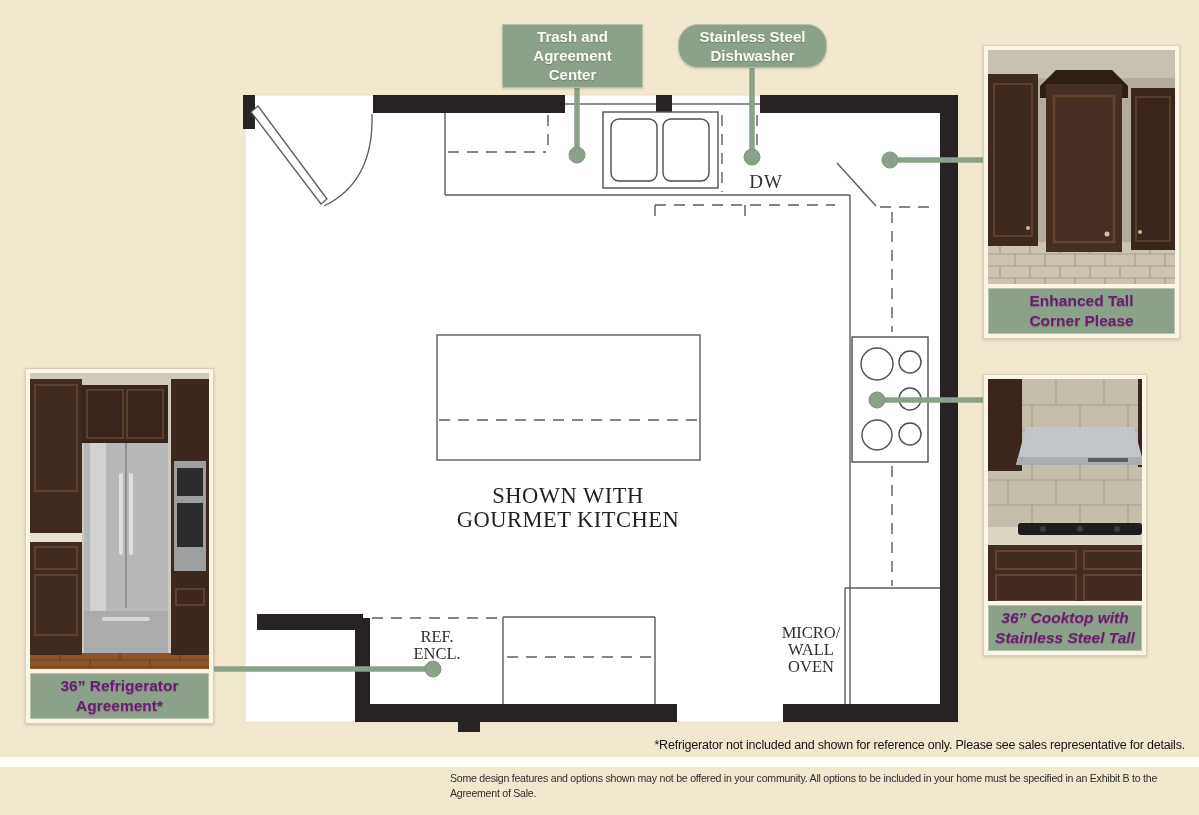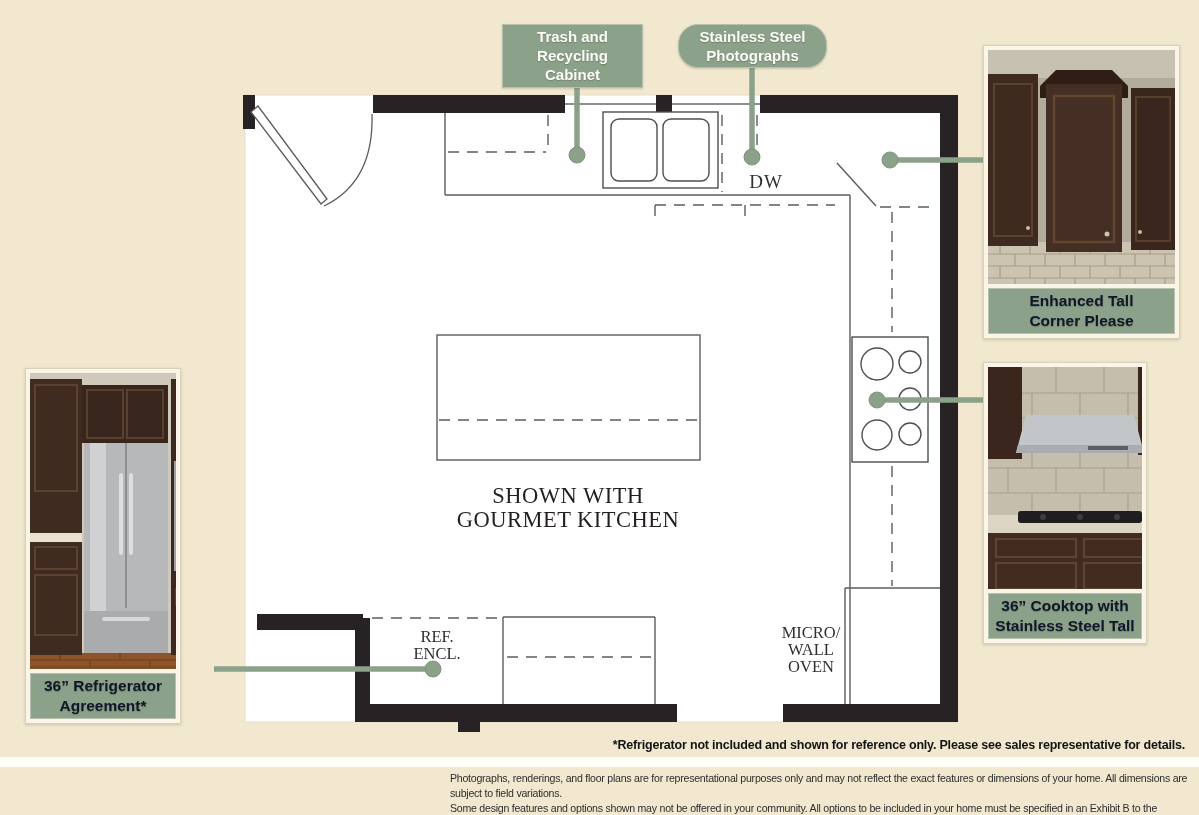--- a/index.html
+++ b/index.html
@@ -26,31 +26,31 @@
     position:absolute; box-sizing:border-box;
     background:#faf5e6; border:1px solid #d9d0b8; padding:4px;
     box-shadow:0 1px 3px rgba(90,85,60,.25);
     display:flex; flex-direction:column;
   }
   .photo-img { flex:1 1 auto; overflow:hidden; position:relative; }
   .photo-img svg { display:block; }
   .photo-label {
     box-sizing:border-box; margin-top:4px;
     background:#8ca189; border:1px solid #b7c1ae;
-    color:#0f172a; font-weight:bold; font-size:15.5px; line-height:1.28;
+    color:#701a75; font-weight:bold; font-size:15.5px; line-height:1.28;
     text-align:center; padding:2px 4px;
     text-shadow:0 1px 1px rgba(60,70,55,.35);
   }
   .photo-label span { display:block; }
 
   
   .white-strip { position:absolute; left:0; top:757px; width:1199px; height:10px; background:#fffef7; }
   .footnote {
     position:absolute; right:14px; top:738px; width:900px;
-    font-size:12.5px; font-weight:bold; color:#141414; text-align:right;
+    font-size:12.5px; font-weight:normal; color:#141414; text-align:right;
     letter-spacing:-0.2px;
   }
   .disclaimer {
     position:absolute; left:450px; top:771px; width:745px;
     font-size:10.6px; color:#2e2e2e; line-height:1.42; letter-spacing:-0.25px;
   }
   .copyright {
     position:absolute; left:8px; top:789px;
     font-size:10.6px; color:#3c3c3c; letter-spacing:-0.2px;
   }
@@ -152,25 +152,25 @@
         <circle cx="890" cy="160" r="8" stroke="#7f957c" stroke-width="1"></circle>
       <path d="M880,400 H984"></path>  
         <circle cx="877" cy="400" r="8" stroke="#7f957c" stroke-width="1"></circle>
       <path d="M214,669 H430"></path>  
         <circle cx="433" cy="669" r="8" stroke="#7f957c" stroke-width="1"></circle>
     </g>
   </svg>
 
   <div class="callout-label" style="left:502px; top:24px; width:141px;">
     <span>Trash and</span>
-    <span>Recycling Cabinet</span>
+    <span>Agreement Center</span>
   </div>
   <div class="callout-label" style="left:678px; top:24px; width:149px;border-radius:20px;">
     <span>Stainless Steel</span>
-    <span>Photographs</span>
+    <span>Dishwasher</span>
   </div>
 
   <div class="photo" style="left:983px; top:45px; width:197px; height:294px;">
     <div class="photo-img">
       <svg width="187" height="240" viewBox="0 0 187 240">
         <rect x="0" y="0" width="187" height="240" fill="#b3ab9b"></rect>
         <rect x="0" y="0" width="187" height="28" fill="#c7c1b2"></rect>
 
         <rect x="0" y="192" width="187" height="48" fill="#ccc4b0"></rect>
         <path stroke="#a69d89" stroke-width="1.2" d="M0,204H187 M0,216H187 M0,228H187
@@ -192,21 +192,21 @@
         <rect x="148" y="47" width="34" height="144" fill="none" stroke="#573d2c" stroke-width="2"></rect>
         <circle cx="152" cy="182" r="2" fill="#cbbaa3"></circle>
       </svg>
     </div>
     <div class="photo-label">
       <span>Enhanced Tall</span>
       <span>Corner Please</span>
     </div>
   </div>
 
-  <div class="photo" style="left:983px; top:362px; width:164px; height:282px;">
+  <div class="photo" style="left:983px; top:374px; width:164px; height:282px;font-style:italic;">
     <div class="photo-img">
       <svg width="184" height="226" viewBox="0 0 184 226">
 
         <rect x="0" y="0" width="184" height="152" fill="#c6beac"></rect>
         <path stroke="#a89f8b" stroke-width="1.2" d="M0,26H184 M0,51H184 M0,76H184 M0,101H184 M0,126H184 M0,151H184
           M20,0V26 M68,0V26 M116,0V26 M164,0V26
           M44,26V51 M92,26V51 M140,26V51
           M20,51V76 M68,51V76 M116,51V76 M164,51V76
           M44,76V101 M92,76V101 M140,76V101
           M20,101V126 M68,101V126 M116,101V126 M164,101V126
@@ -231,21 +231,21 @@
         <rect x="8" y="196" width="80" height="26" fill="none" stroke="#5f4433" stroke-width="2"></rect>
         <rect x="96" y="196" width="80" height="26" fill="none" stroke="#5f4433" stroke-width="2"></rect>
       </svg>
     </div>
     <div class="photo-label">
       <span>36” Cooktop with</span>
       <span>Stainless Steel Tall</span>
     </div>
   </div>
 
-  <div class="photo" style="left:25px; top:368px; width:156px; height:356px;">
+  <div class="photo" style="left:25px; top:368px; width:189px; height:356px;">
     <div class="photo-img">
       <svg width="179" height="300" viewBox="0 0 179 300">
         <rect x="0" y="0" width="179" height="300" fill="#cfc9bc"></rect>
 
         <rect x="0" y="280" width="179" height="20" fill="#8c5428"></rect>
         <path stroke="#6f401c" stroke-width="1.2" d="M0,287H179 M0,294H179 M30,280V287 M90,280V287 M150,280V287 M60,287V294 M120,287V294"></path>
 
         <rect x="0" y="6" width="52" height="276" fill="#402b21"></rect>
         <rect x="5" y="12" width="42" height="106" fill="none" stroke="#5c4130" stroke-width="2"></rect>
         <rect x="0" y="160" width="52" height="9" fill="#e9e2d1"></rect>
@@ -273,18 +273,17 @@
     </div>
     <div class="photo-label">
       <span>36” Refrigerator</span>
       <span>Agreement*</span>
     </div>
   </div>
 
   <div class="footnote">*Refrigerator not included and shown for reference only. Please see sales representative for details.</div>
   <div class="white-strip"></div>
   <div class="disclaimer">
-    <div>Photographs, renderings, and floor plans are for representational purposes only and may not reflect the exact features or dimensions of your home. All dimensions are subject to field variations.</div>
     <div>Some design features and options shown may not be offered in your community. All options to be included in your home must be specified in an Exhibit B to the Agreement of Sale.</div>
 
   </div>
 
 </div>
 
 </body></html>

